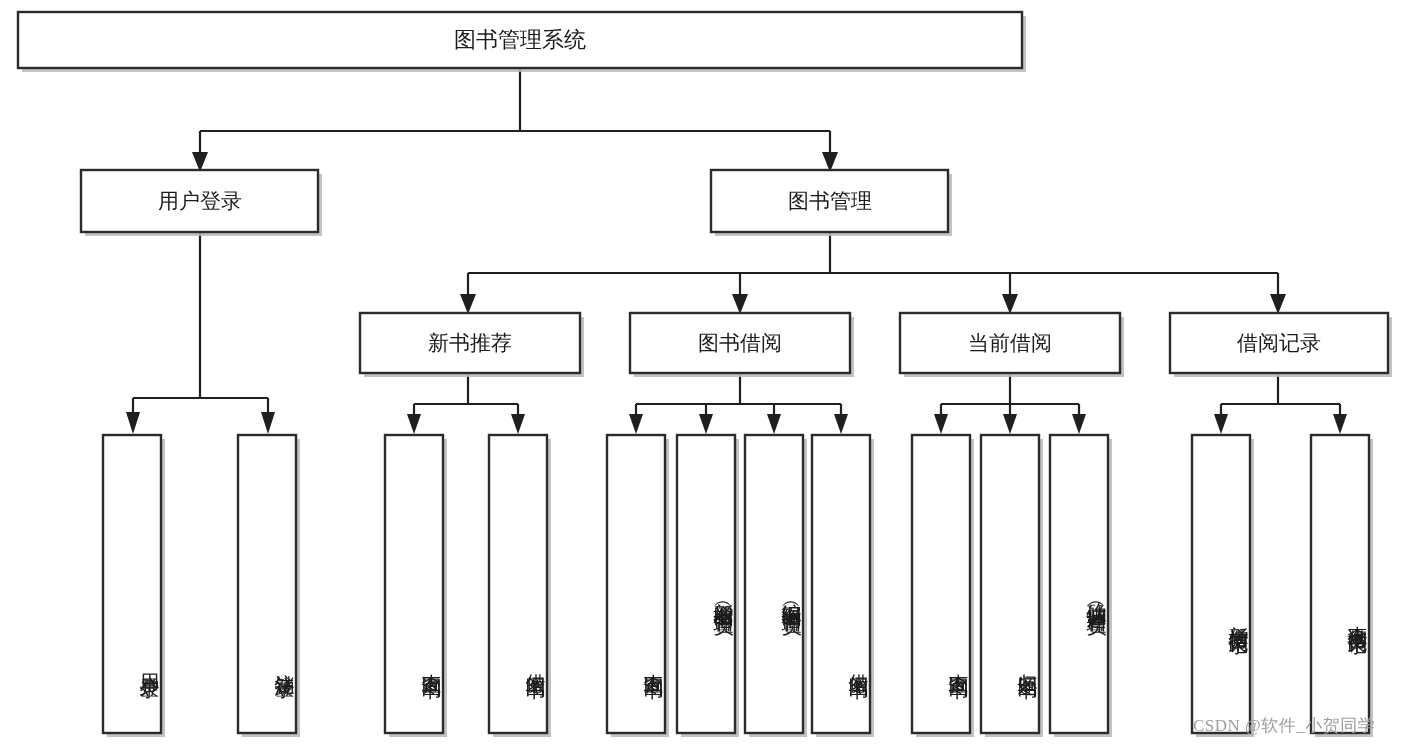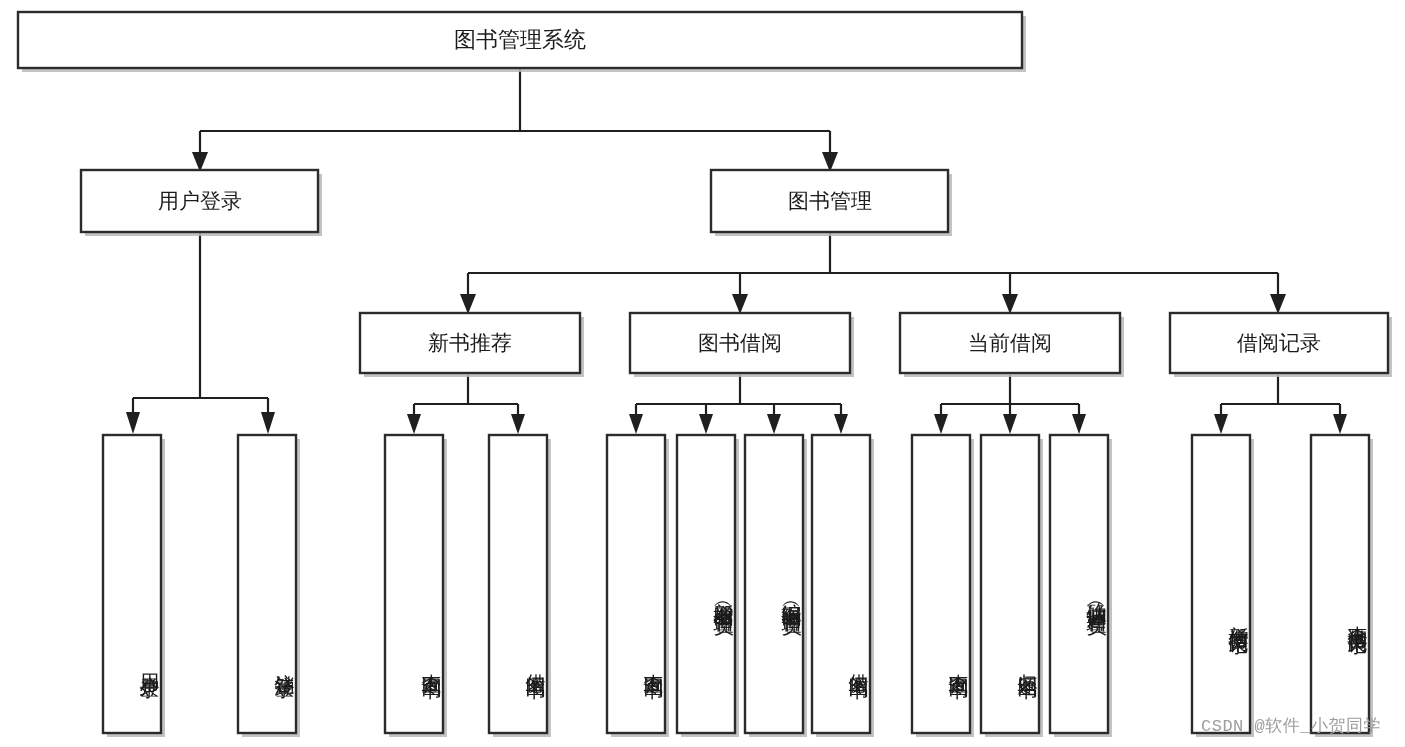--- a/index.html
+++ b/index.html
@@ -68,26 +68,25 @@
     line-height: 1.12;
     color: #1b1b1b;
     letter-spacing: 2px;
     white-space: nowrap;
     pointer-events: none;
   }
   .watermark {
     position: absolute;
     left: 1193px;
     top: 714px;
-    font-family: Liberation Mono, monospace;
+    font-family: Liberation Serif, serif;
     font-size: 17px;
     color: #9d9d9d;
     white-space: nowrap;
     letter-spacing: 0.5px;
-    padding-left: 8px;
   }
 </style>
 </head>
 <body>
 
 <div id="diagram-root">
 
   <svg class="diagram-canvas" viewBox="0 0 1405 747">
 
     <g>

